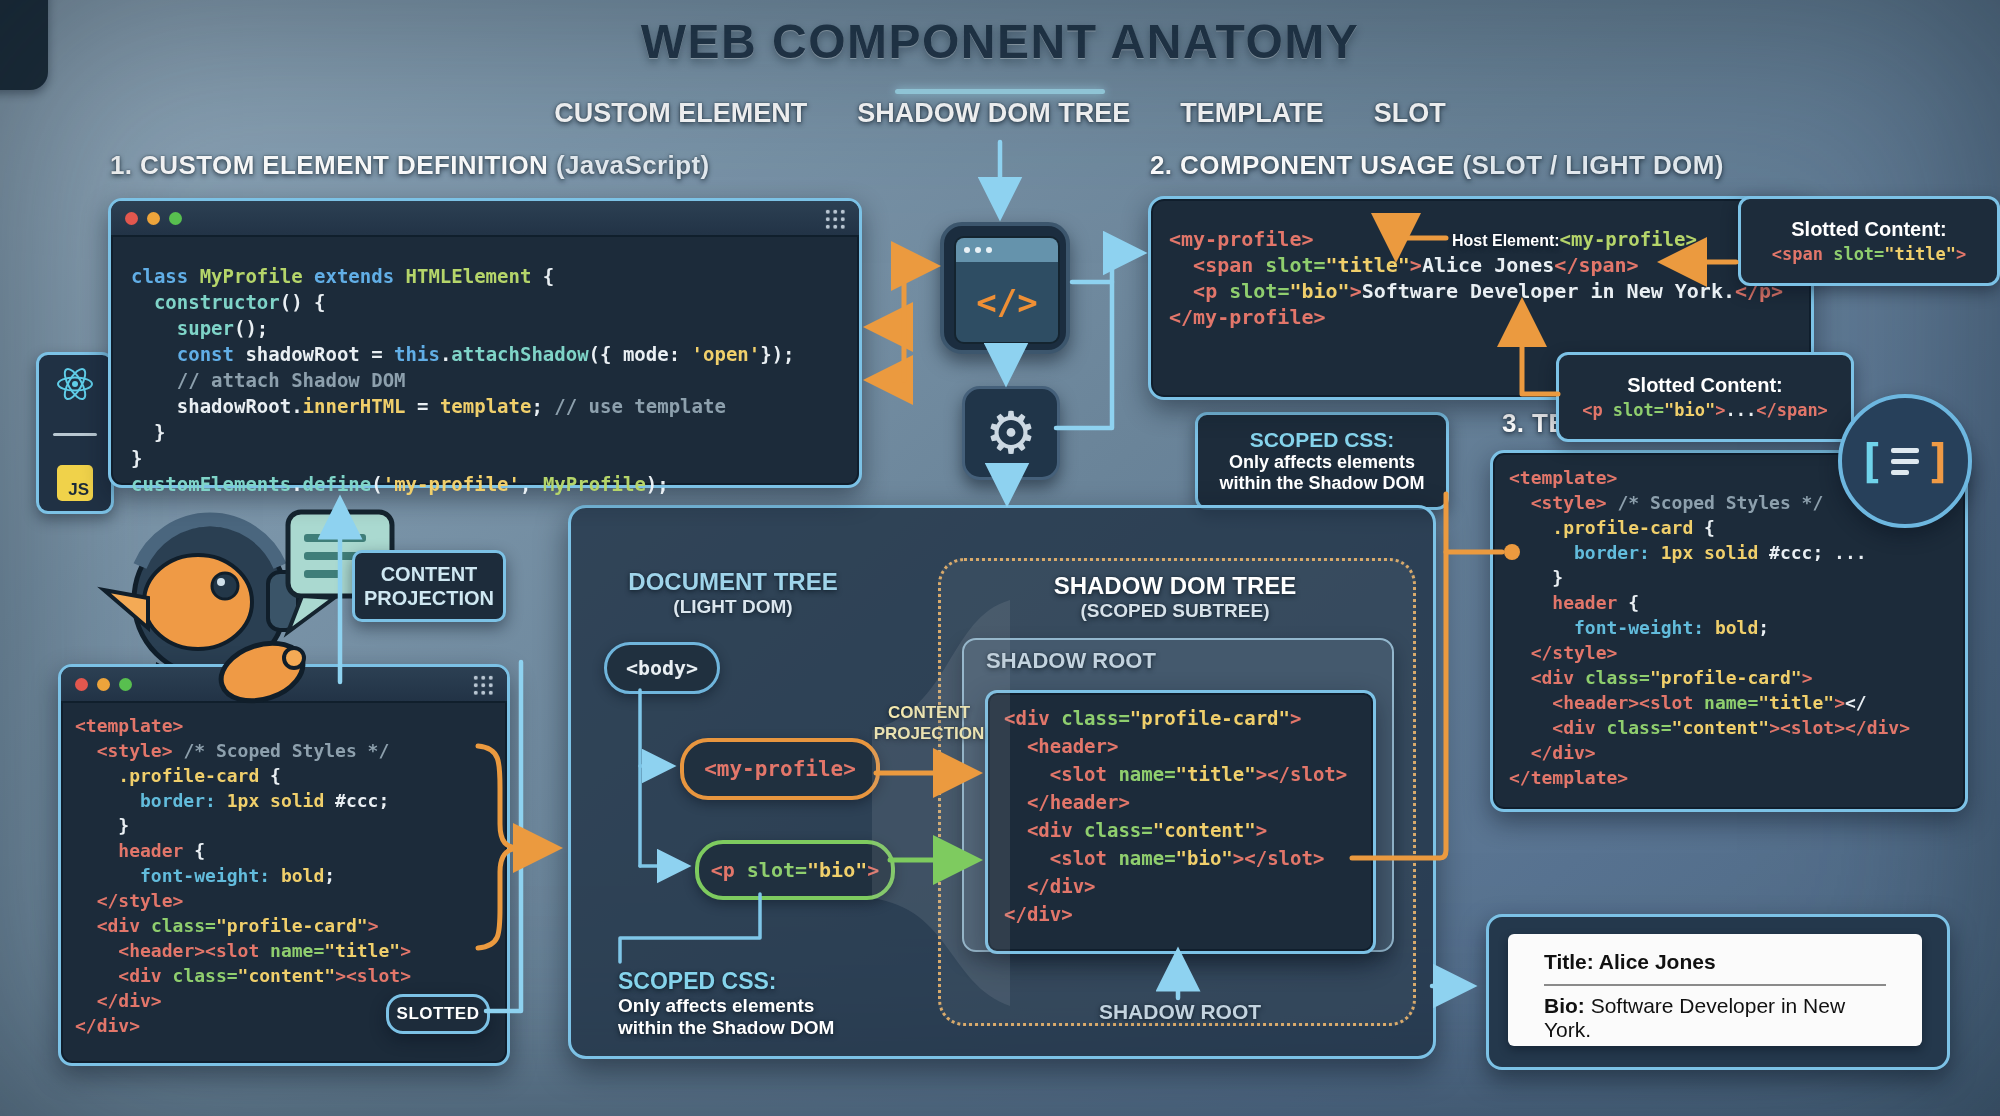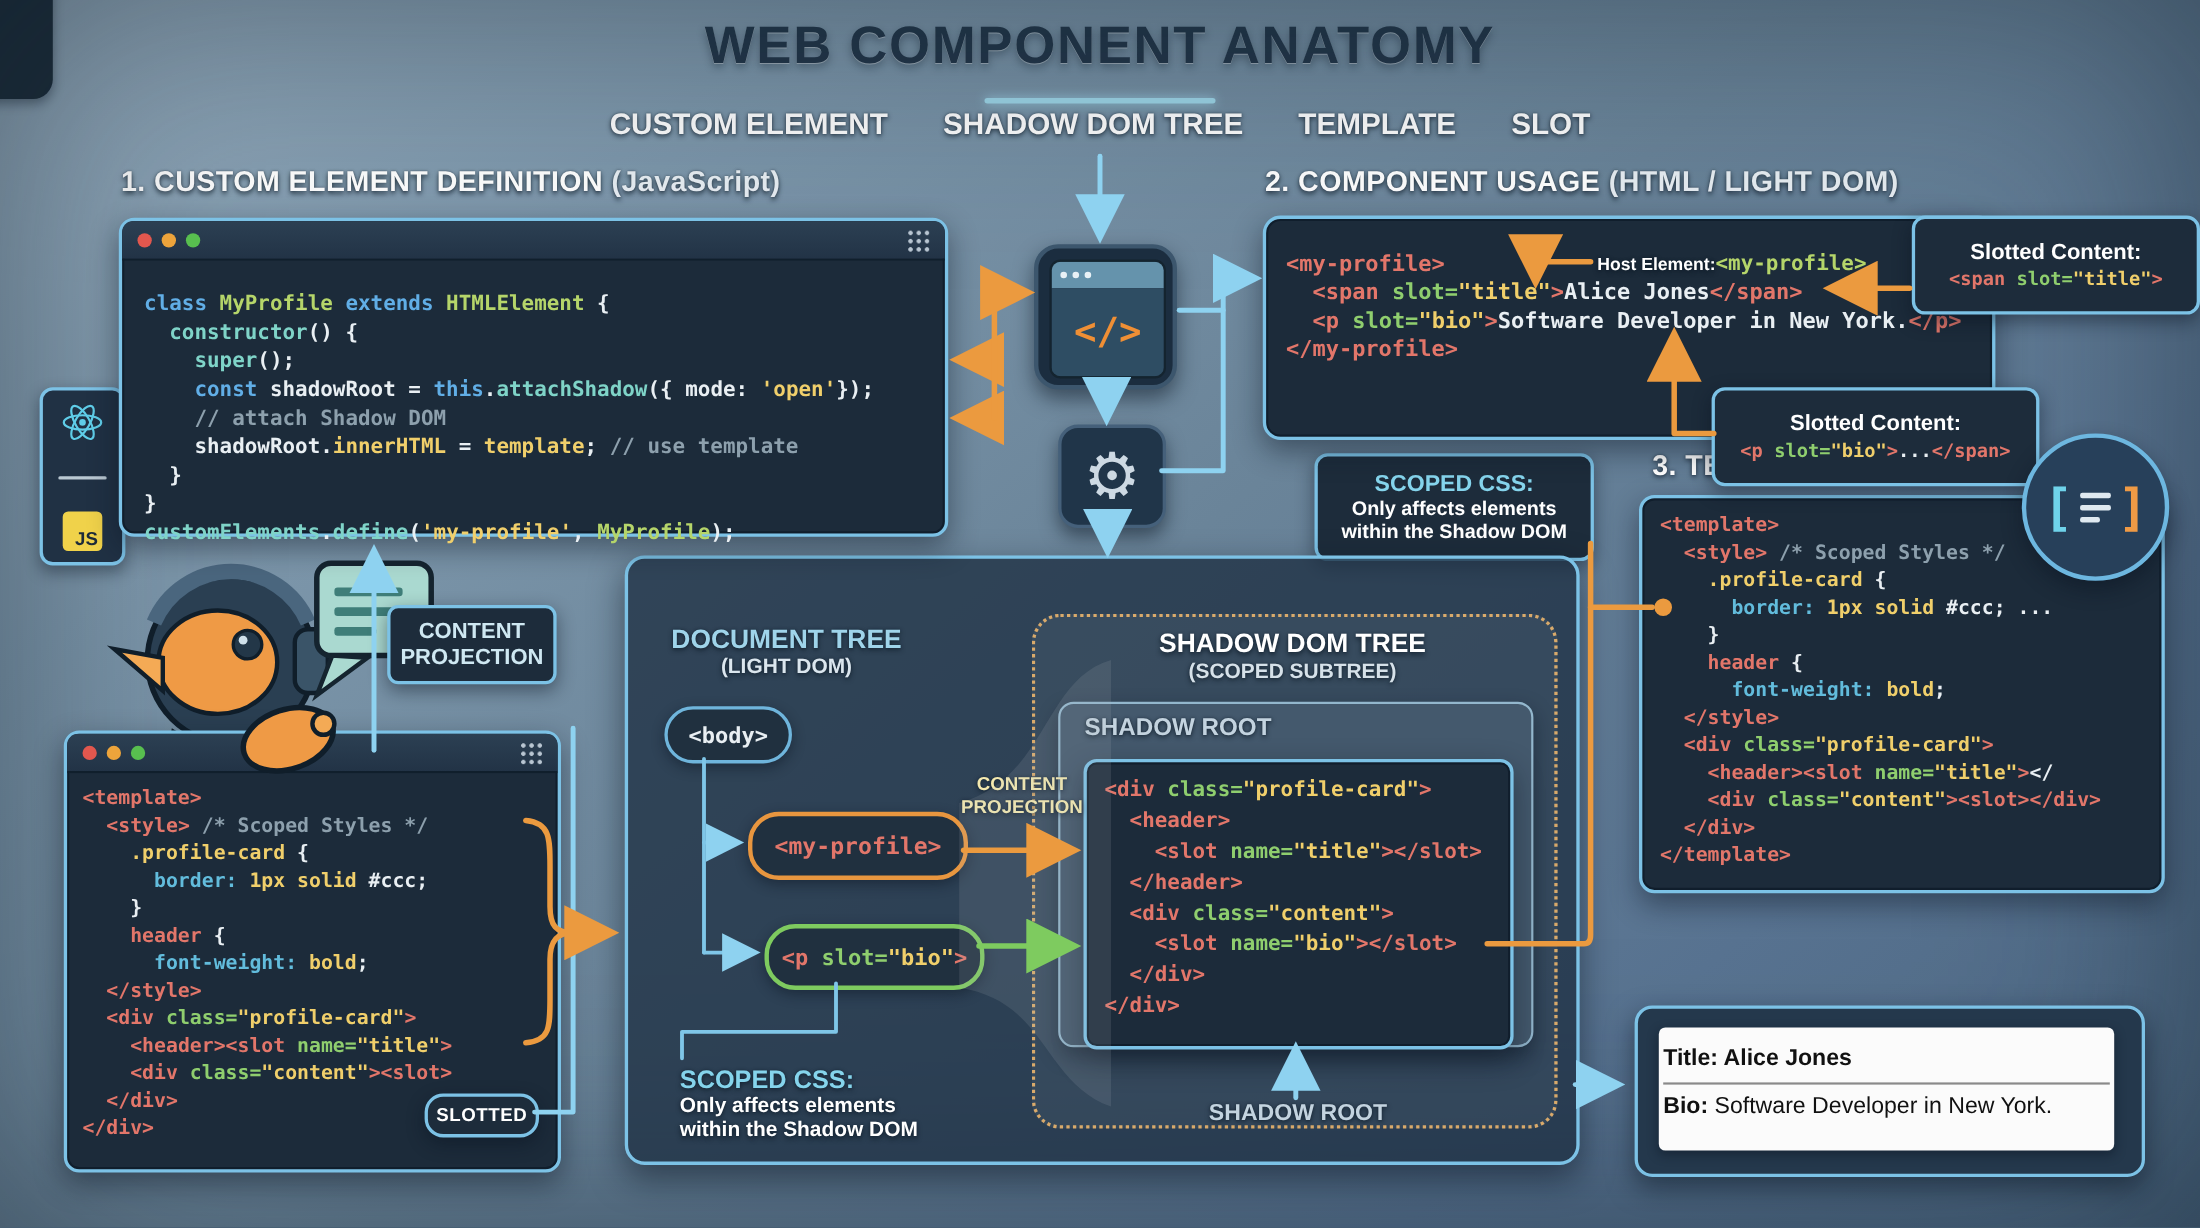--- a/index.html
+++ b/index.html
@@ -104,21 +104,21 @@
                   font-family:'DejaVu Sans Mono',monospace;font-weight:800;font-size:34px;color:#ef8f35;">&lt;/&gt;</div>
     </div>
   </div>
 
   <div class="abs" style="left:962px;top:386px;width:92px;height:88px;background:#203549;border:3px solid #45607a;border-radius:18px;z-index:6;
               display:flex;align-items:center;justify-content:center;font-size:58px;color:#cdd9e3;box-shadow:0 8px 16px rgba(8,18,30,.5);">⚙</div>
 
   <div class="abs hd outl" style="left:1150px;top:150px;">
     <span>2.</span>
     <span>COMPONENT USAGE</span>
-    <span class="sub">(HTML / LIGHT DOM)</span>
+    <span class="sub">(SLOT / LIGHT DOM)</span>
   </div>
 
   <div class="abs win" style="left:1148px;top:196px;width:660px;height:198px;border-radius:16px;z-index:5;">
     <div class="code" style="padding:27px 0 0 18px;font-size:20px;line-height:26px;">
         <div class="code-line"><span class="tk-t">&lt;my-profile&gt;</span></div>
         <div class="code-line"><span class="tk-p">  </span><span class="tk-t">&lt;span </span><span class="tk-a">slot=</span><span class="tk-v">"title"</span><span class="tk-t">&gt;</span><span class="tk-p">Alice Jones</span><span class="tk-t">&lt;/span&gt;</span></div>
         <div class="code-line"><span class="tk-p">  </span><span class="tk-t">&lt;p </span><span class="tk-a">slot=</span><span class="tk-v">"bio"</span><span class="tk-t">&gt;</span><span class="tk-p">Software Developer in New York.</span><span class="tk-t">&lt;/p&gt;</span></div>
         <div class="code-line"><span class="tk-t">&lt;/my-profile&gt;</span></div>
       </div>
   </div>
@@ -175,21 +175,21 @@
         <div class="code-line"><span class="tk-p">    </span><span class="tk-t">&lt;div </span><span class="tk-a">class=</span><span class="tk-v">"content"</span><span class="tk-t">&gt;&lt;slot&gt;&lt;/div&gt;</span></div>
         <div class="code-line"><span class="tk-p">  </span><span class="tk-t">&lt;/div&gt;</span></div>
         <div class="code-line"><span class="tk-t">&lt;/template&gt;</span></div>
       </div>
   </div>
 
   <div class="abs" style="left:568px;top:505px;width:862px;height:548px;background:rgba(30,48,66,.78);border:3px solid #7cc2e6;border-radius:18px;z-index:3;
               box-shadow:0 12px 30px rgba(8,18,30,.5);"></div>
 
 
-  <div class="abs" style="left:590px;top:568px;width:250px;text-align:center;z-index:4;">
+  <div class="abs" style="left:608px;top:568px;width:250px;text-align:center;z-index:4;">
     <div class="outl" style="font-size:24px;font-weight:800;color:#9fd4ea;">DOCUMENT TREE</div>
     <div class="outl" style="font-size:19px;font-weight:600;color:#dbe6ee;">(LIGHT DOM)</div>
   </div>
 
   <div class="abs" style="left:938px;top:558px;width:472px;height:462px;border:3px dotted #d9aa6b;border-radius:26px;background:rgba(150,170,180,.10);z-index:4;"></div>
   <div class="abs" style="left:960px;top:572px;width:430px;text-align:center;z-index:5;">
     <div class="outl" style="font-size:24px;font-weight:800;color:#fff;">SHADOW DOM TREE</div>
     <div class="outl" style="font-size:19px;font-weight:600;color:#d6e1e9;">(SCOPED SUBTREE)</div>
   </div>
 
@@ -287,21 +287,21 @@
   </div>
 
   <div class="abs badge" style="left:386px;top:994px;width:98px;height:34px;border-radius:17px;z-index:8;display:flex;align-items:center;justify-content:center;">
     <span style="font-weight:800;font-size:17px;letter-spacing:.5px;">SLOTTED</span>
   </div>
 
 
   <div class="abs" style="left:1486px;top:914px;width:458px;height:150px;background:#24384c;border:3px solid #7cc2e6;border-radius:16px;z-index:5;
               box-shadow:0 10px 24px rgba(8,18,30,.5);"></div>
   <div class="abs" style="left:1508px;top:934px;width:414px;height:112px;background:#fbfbfb;border-radius:6px;z-index:6;
-              box-shadow:0 4px 10px rgba(8,18,30,.45);padding:10px 4px;box-sizing:border-box;font-size:21px;color:#111;">
+              box-shadow:0 4px 10px rgba(8,18,30,.45);padding:10px 36px;box-sizing:border-box;font-size:21px;color:#111;">
     <div style="padding:6px 0;">
       <span style="font-weight:800;">Title:</span><span style="font-weight:700;"> Alice Jones</span>
     </div>
     <div style="height:2px;background:#8a8a8a;margin:4px 0 8px 0;"></div>
     <div>
       <span style="font-weight:800;">Bio:</span><span> Software Developer in New York.</span>
     </div>
   </div>
 
   <svg class="lines">

